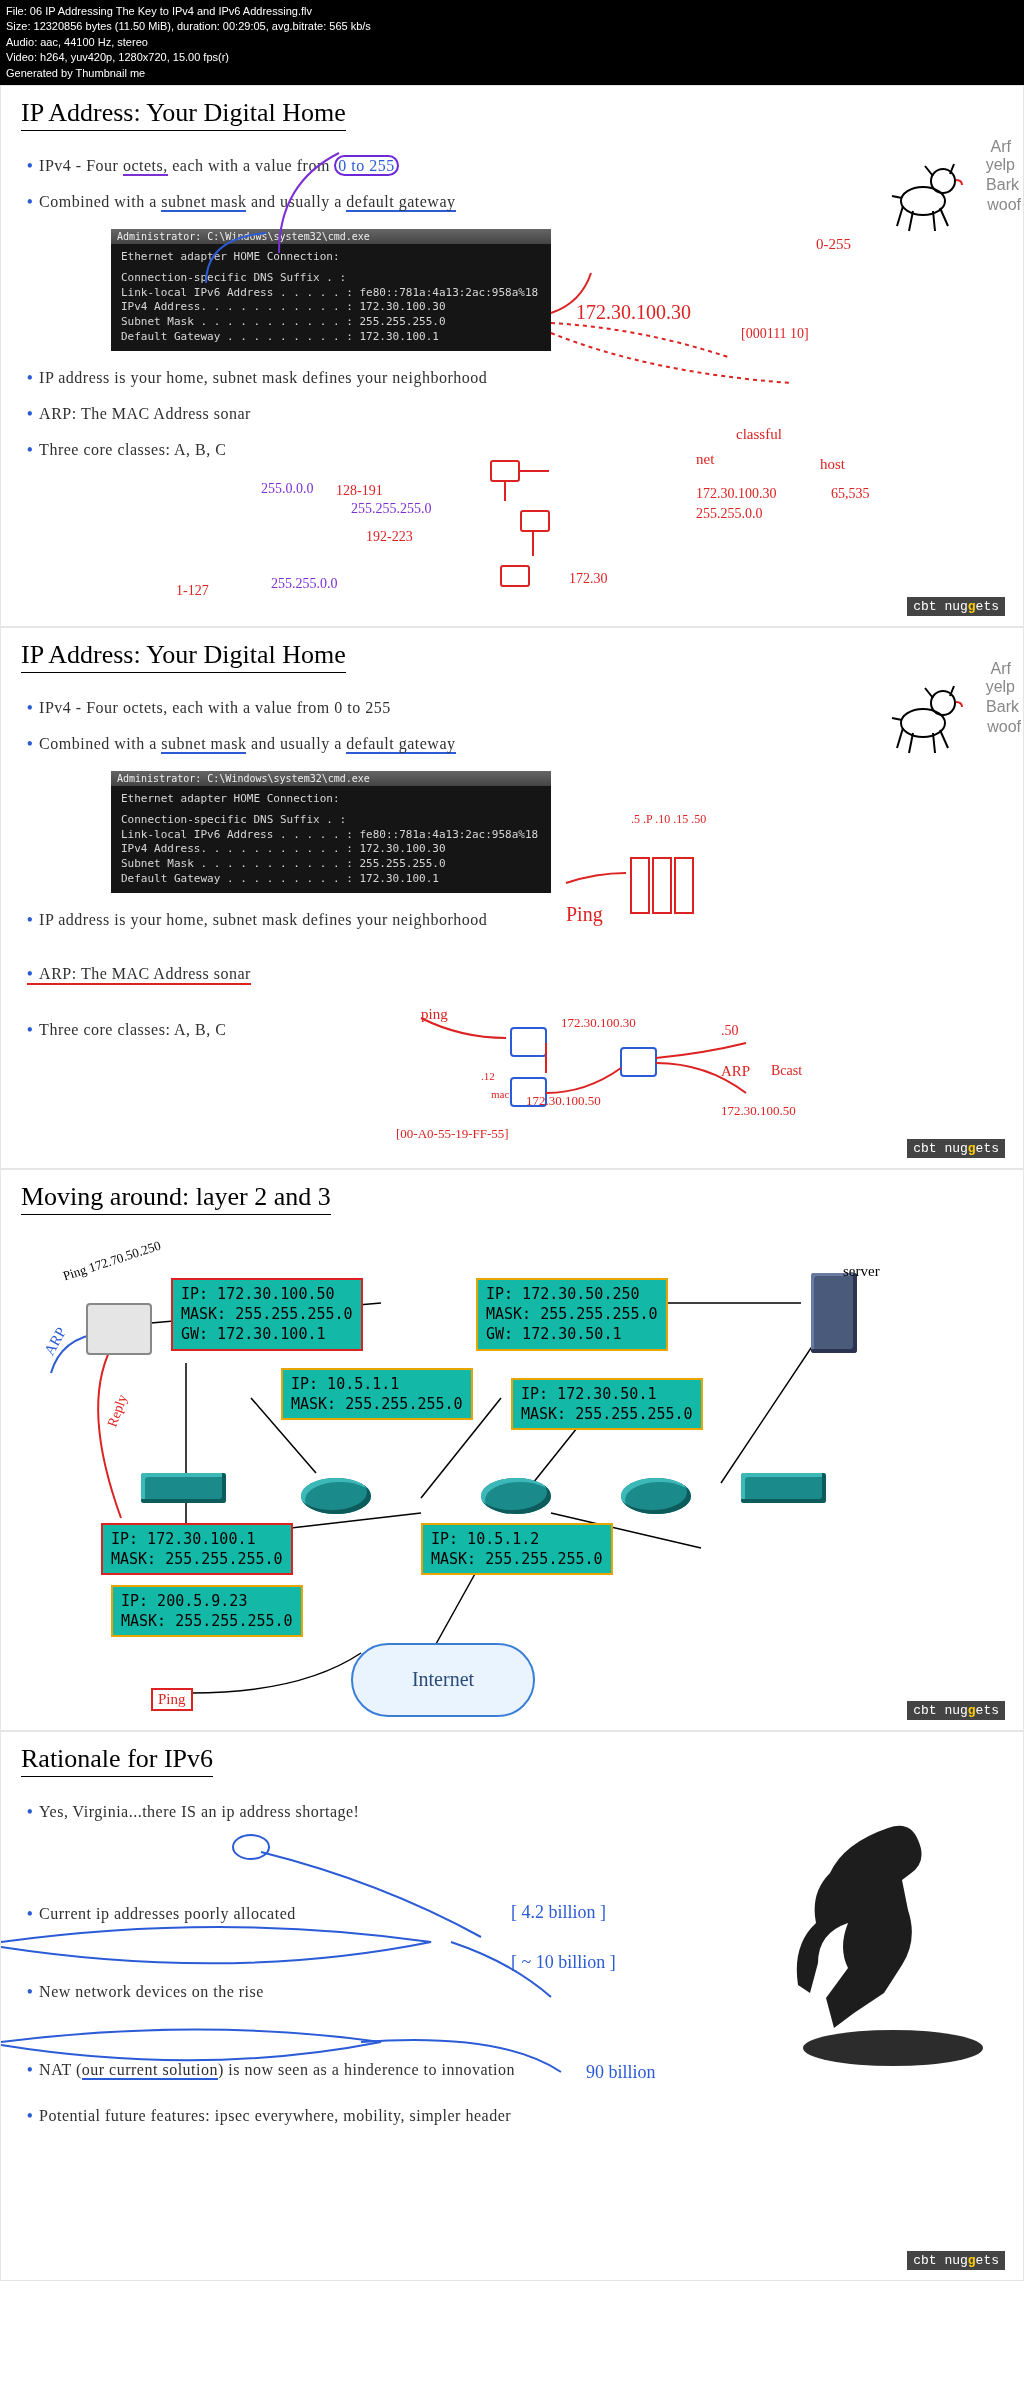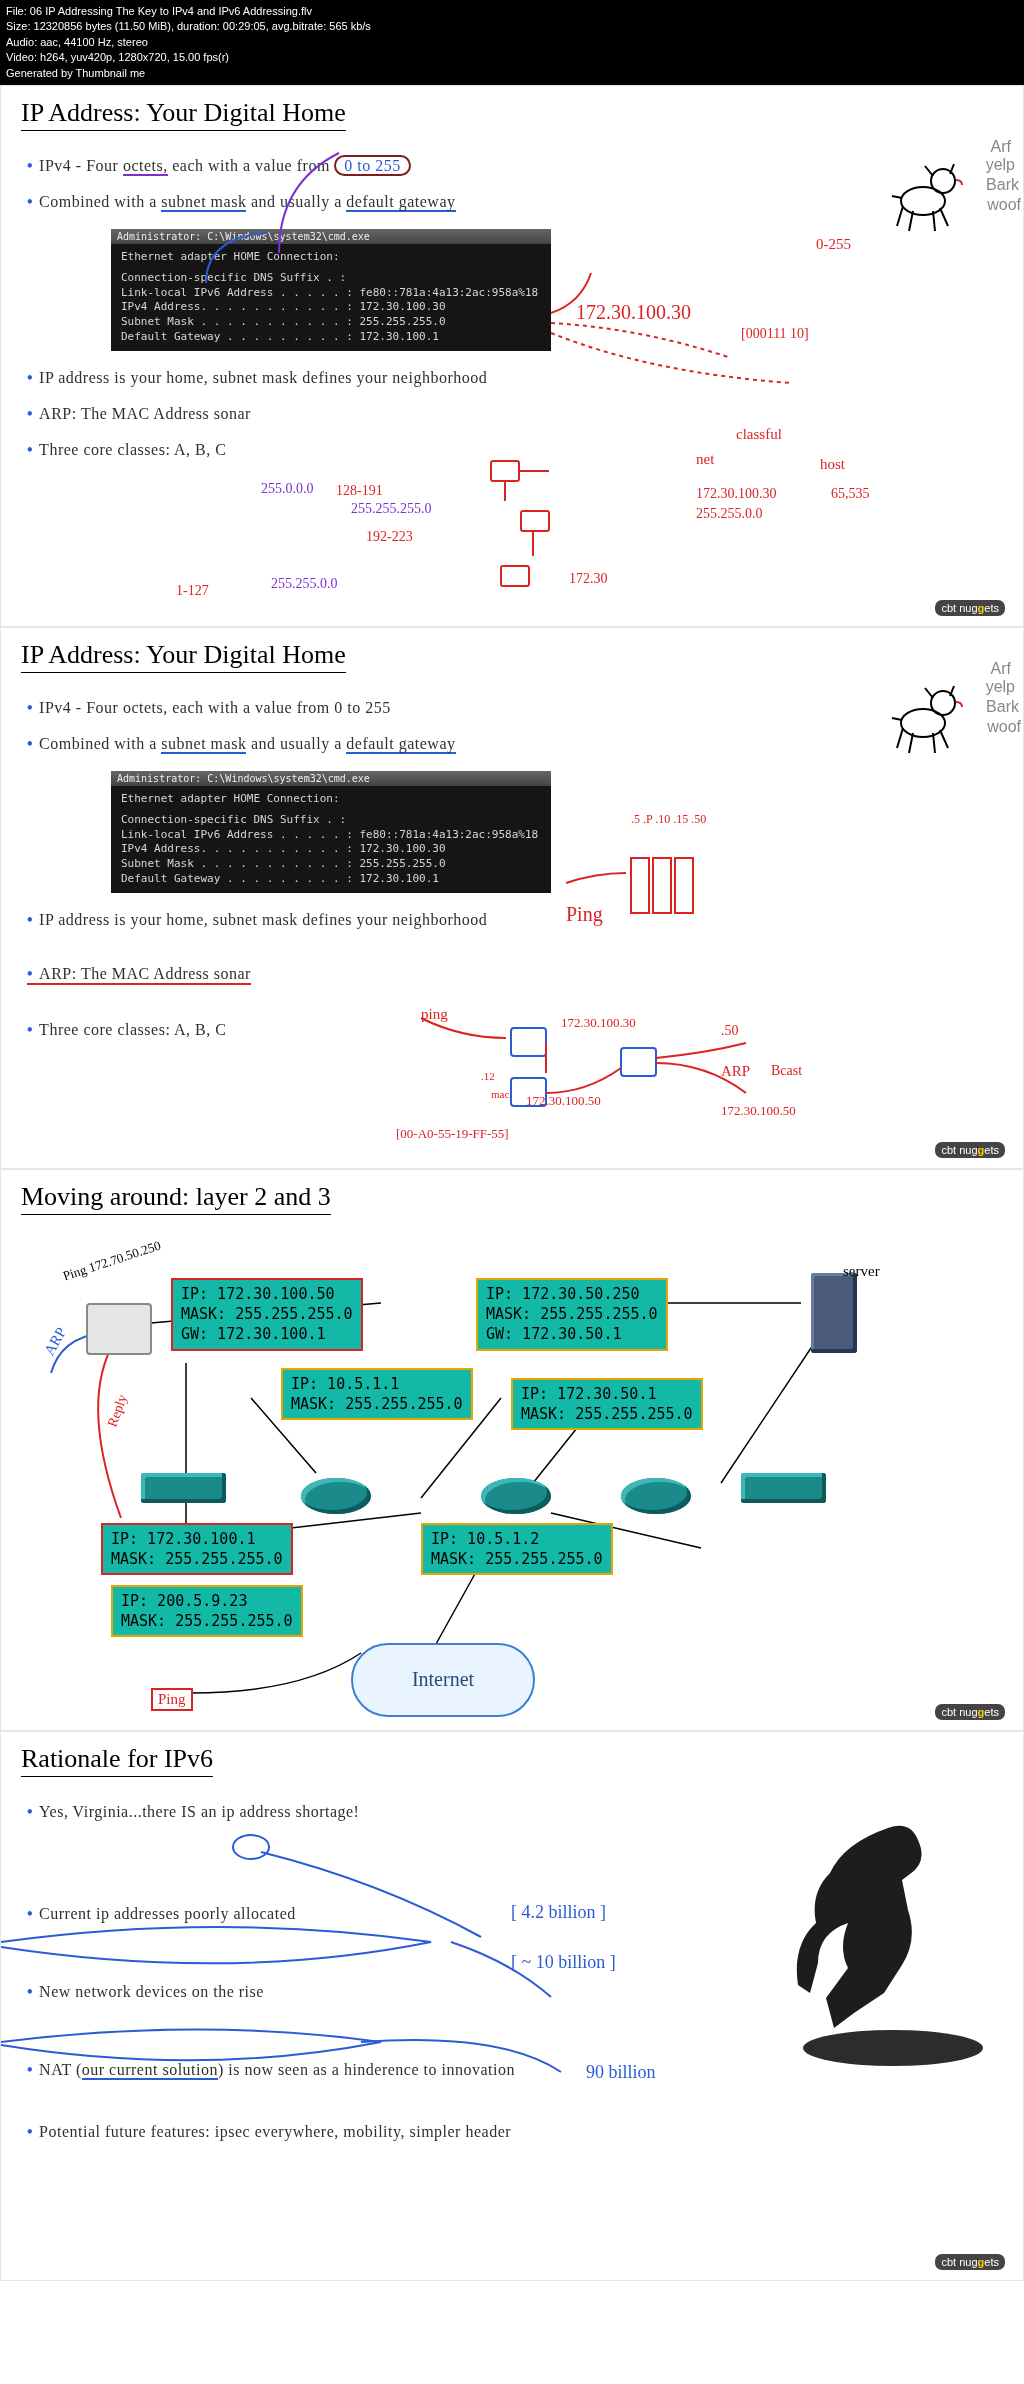--- a/index.html
+++ b/index.html
@@ -16,42 +16,42 @@
   .cmd .body{padding:6px 10px;background:#151515;line-height:1.35}
   .hw{font-family:'Comic Sans MS',cursive}
   .red{color:#d22} .blue{color:#2b5bd6} .pur{color:#7c2fd4}
   .card{background:#14b8a6;border:2px solid #d22;font-family:Consolas,monospace;font-size:15px;padding:4px 8px;display:inline-block;line-height:1.35}
   .card.y{border-color:#e7a500}
   .sw{width:85px;height:30px;background:#1a8a8a;border-radius:3px;display:inline-block;box-shadow:inset -4px -4px 0 #0d5b5b,inset 4px 4px 0 #3cb8b8}
   .rt{width:70px;height:36px;background:#1a8a8a;border-radius:50%;display:inline-block;box-shadow:inset -4px -4px 0 #0d5b5b,inset 4px 4px 0 #3cb8b8}
   .srv{width:46px;height:80px;background:#4a5a7a;display:inline-block;border-radius:3px;box-shadow:inset -4px -4px 0 #2a3450,inset 3px 3px 0 #6a7aa0}
   .pc{width:62px;height:48px;background:#e5e5e5;border:2px solid #888;display:inline-block;border-radius:4px}
   .cloud{width:180px;height:70px;background:#eaf4ff;border:2px solid #3b7ed8;border-radius:50px;display:flex;align-items:center;justify-content:center;font-family:'Comic Sans MS',cursive;font-size:20px;color:#2a4a7a}
-  .logo{position:absolute;right:18px;bottom:10px;background:#444;color:#fff;font-size:11px;font-family:Liberation Sans, sans-serif;padding:2px 6px;border-radius:7px}
+  .logo{position:absolute;right:18px;bottom:10px;background:#444;color:#fff;font-size:13px;font-family:Liberation Mono, monospace;padding:2px 6px;border-radius:0}
   .logo b{color:#fc0}
   .ts{position:absolute;right:6px;bottom:-16px;font-size:9px;color:#666}
   .dog{width:115px;height:90px;position:absolute;right:30px;top:60px;font-size:16px;color:#888}
   .dog svg{position:absolute;left:0;top:0}
   .thinker{position:absolute;right:30px;top:66px;width:200px;height:270px;filter:grayscale(1) contrast(1.1)}
   .ann{position:absolute;font-family:'Comic Sans MS',cursive;font-size:15px}
 </style>
 </head>
 <body>
 
 <div class="hdr">
   <div>File: 06 IP Addressing The Key to IPv4 and IPv6 Addressing.flv</div>
   <div>Size: 12320856 bytes (11.50 MiB), duration: 00:29:05, avg.bitrate: 565 kb/s</div>
   <div>Audio: aac, 44100 Hz, stereo</div>
   <div>Video: h264, yuv420p, 1280x720, 15.00 fps(r)</div>
   <div>Generated by Thumbnail me</div>
 </div>
 
 <div class="frm" style="height:538px">
   <div class="h1">IP Address: Your Digital Home</div>
-  <div class="bul"><span class="dot">•</span><span>IPv4 - Four </span><span class="pur-u">octets,</span><span> each with a value from </span><span class="hw blue" style="border:2px solid #7f1d1d;border-radius:14px;padding:0 8px">0 to 255</span></div>
+  <div class="bul"><span class="dot">•</span><span>IPv4 - Four </span><span class="pur-u">octets,</span><span> each with a value from </span><span class="hw blue" style="border:2px solid #6d28d9;border-radius:14px;padding:0 2px">0 to 255</span></div>
   <div class="bul"><span class="dot">•</span><span>Combined with a </span><span class="blue-u">subnet mask</span><span> and usually a </span><span class="blue-u">default gateway</span></div>
   <div class="cmd">
     <div class="bar">Administrator: C:\Windows\system32\cmd.exe</div>
     <div class="body">
       <div style="margin-bottom:6px">Ethernet adapter HOME Connection:</div>
       <div>Connection-specific DNS Suffix  . :</div>
         <div>Link-local IPv6 Address . . . . . : fe80::781a:4a13:2ac:958a%18</div>
         <div>IPv4 Address. . . . . . . . . . . : 172.30.100.30</div>
         <div>Subnet Mask . . . . . . . . . . . : 255.255.255.0</div>
         <div>Default Gateway . . . . . . . . . : 172.30.100.1</div>
@@ -246,21 +246,21 @@
   <div class="logo"><span>cbt nug</span><b>g</b><span>ets</span></div>
   <span class="ts">20:23.7</span>
 </div>
 
 <div class="frm" style="height:548px">
   <div class="h1">Rationale for IPv6</div>
   <div class="bul"><span class="dot">•</span><span>Yes, Virginia...there IS an ip address shortage!</span></div>
   <div class="bul" style="margin-top:84px"><span class="dot">•</span><span>Current ip addresses poorly allocated</span></div>
   <div class="bul" style="margin-top:60px"><span class="dot">•</span><span>New network devices on the rise</span></div>
   <div class="bul" style="margin-top:60px"><span class="dot">•</span><span>NAT (</span><span class="blue-u">our current solution</span><span>) is now seen as a hinderence to innovation</span></div>
-  <div class="bul" style="margin-top:44px"><span class="dot">•</span><span>Potential future features: ipsec everywhere, mobility, simpler header</span></div>
+  <div class="bul" style="margin-top:28px"><span class="dot">•</span><span>Potential future features: ipsec everywhere, mobility, simpler header</span></div>
   
   <div class="thinker">
     <svg viewBox="0 0 200 270" width="200" height="270">
         <g fill="#2a2520">
           <ellipse cx="100" cy="250" rx="90" ry="18" fill="#3a332c"></ellipse>
           <path d="M95 30q22-8 30 12q10 22-8 34l-8 6l6 30q10 30-6 55l-18 28l-30 20l-20 15l-8-30l22-30q-10-20 0-45q-30 10-30 40l-8 30l-12-8q-6-40 18-62q-6-30 14-50q14-30 58-45z"></path>
         </g>
       </svg>
   </div>
   

